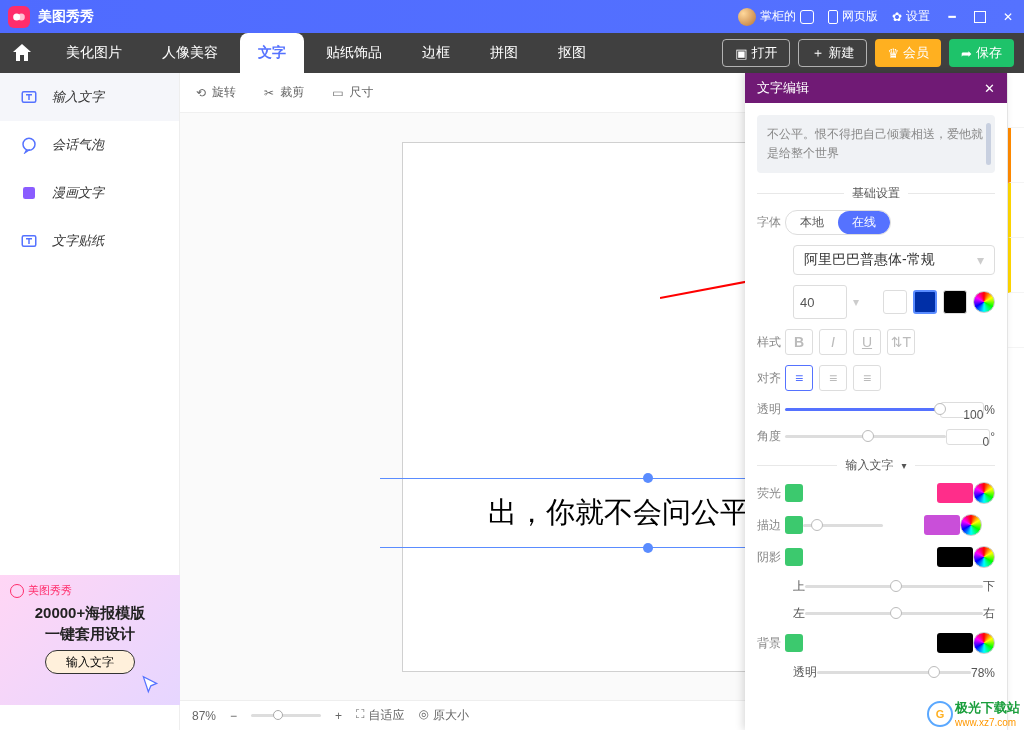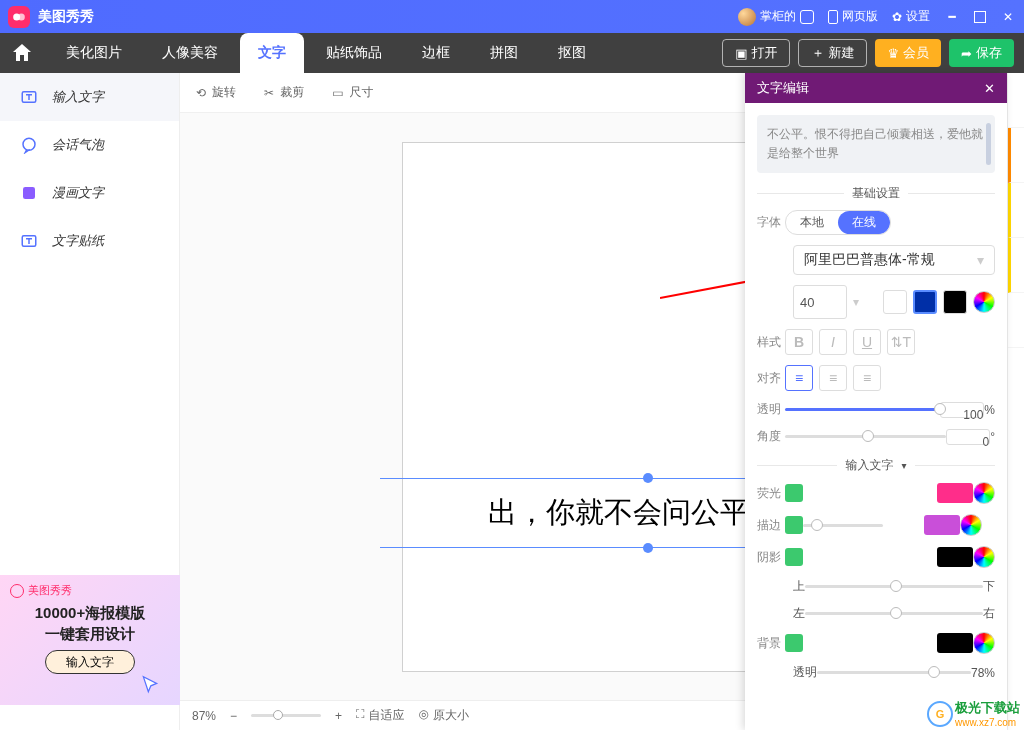--- a/index.html
+++ b/index.html
@@ -436,21 +436,21 @@
     <div class="strip-item" style="border-left:3px solid #ffd600;"></div>
     <div class="strip-item"></div>
   </div>
 
   <div class="promo">
     <div class="promo-logo">
         <div class="mini"></div>
         <span>美图秀秀</span>
       </div>
     <div class="promo-text">
-      <div>10000+海报模版</div>
+      <div>20000+海报模版</div>
       <div>一键套用设计</div>
     </div>
     <div class="promo-btn">
         <span>输入文字</span>
       </div>
     <svg class="promo-cursor" width="20" height="20" viewBox="0 0 24 24">
         <path d="M4 2l6 18 3-7 7-3z" fill="#fff" stroke="#5572ff" stroke-width="1.5"></path>
       </svg>
   </div>
 </div>

